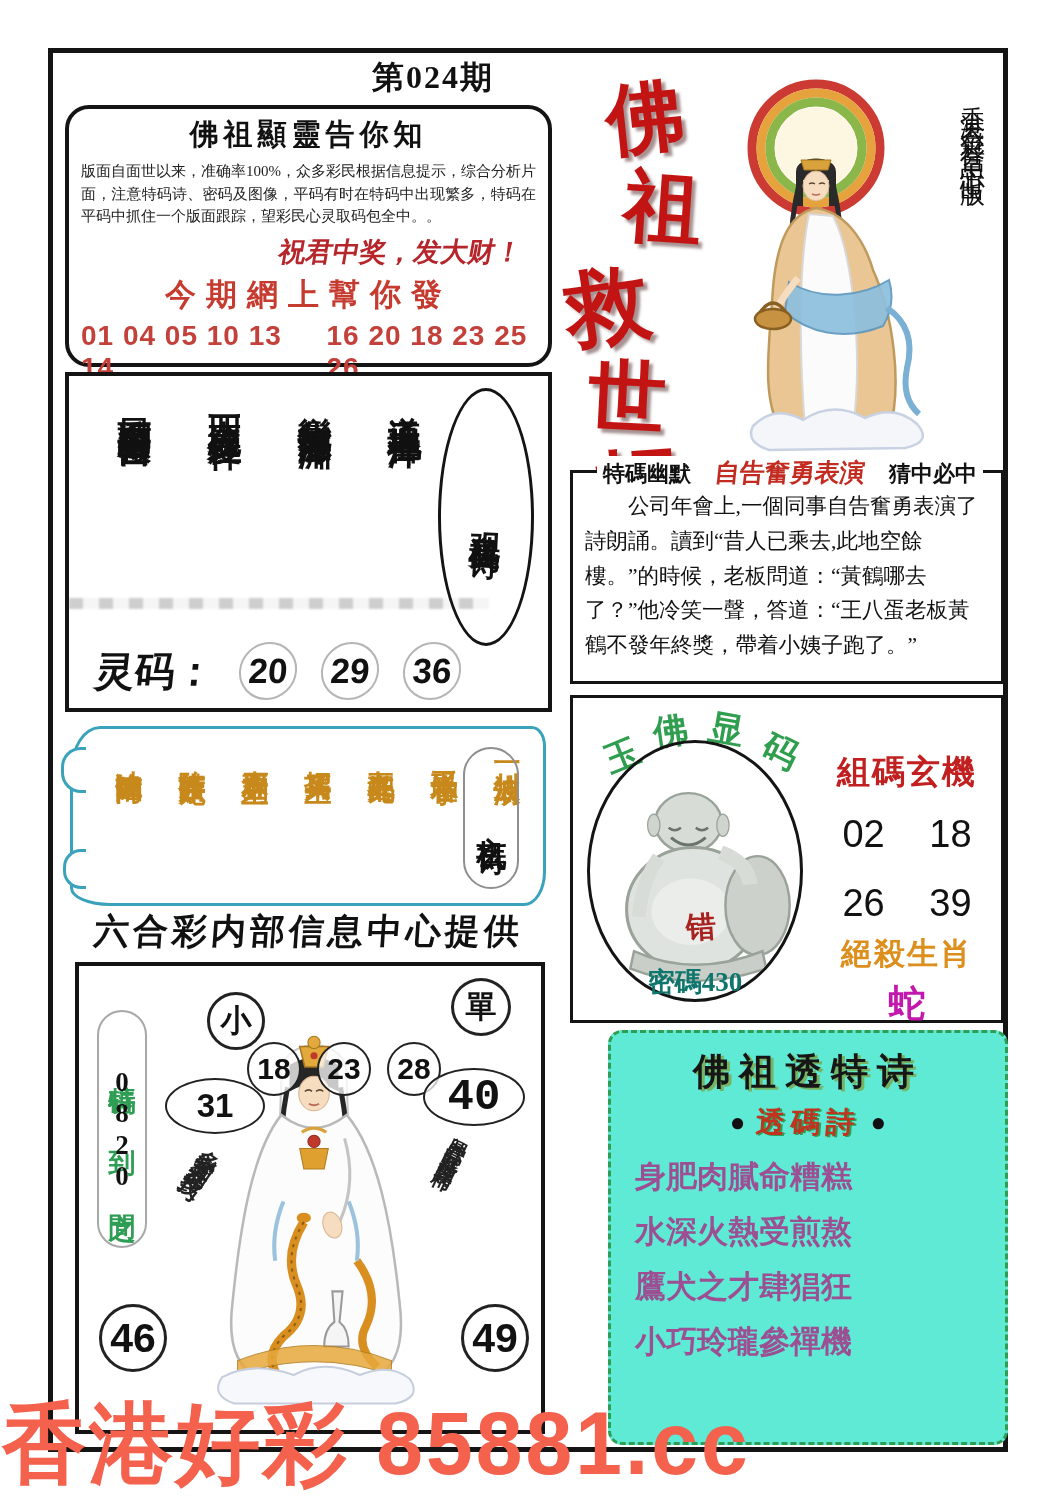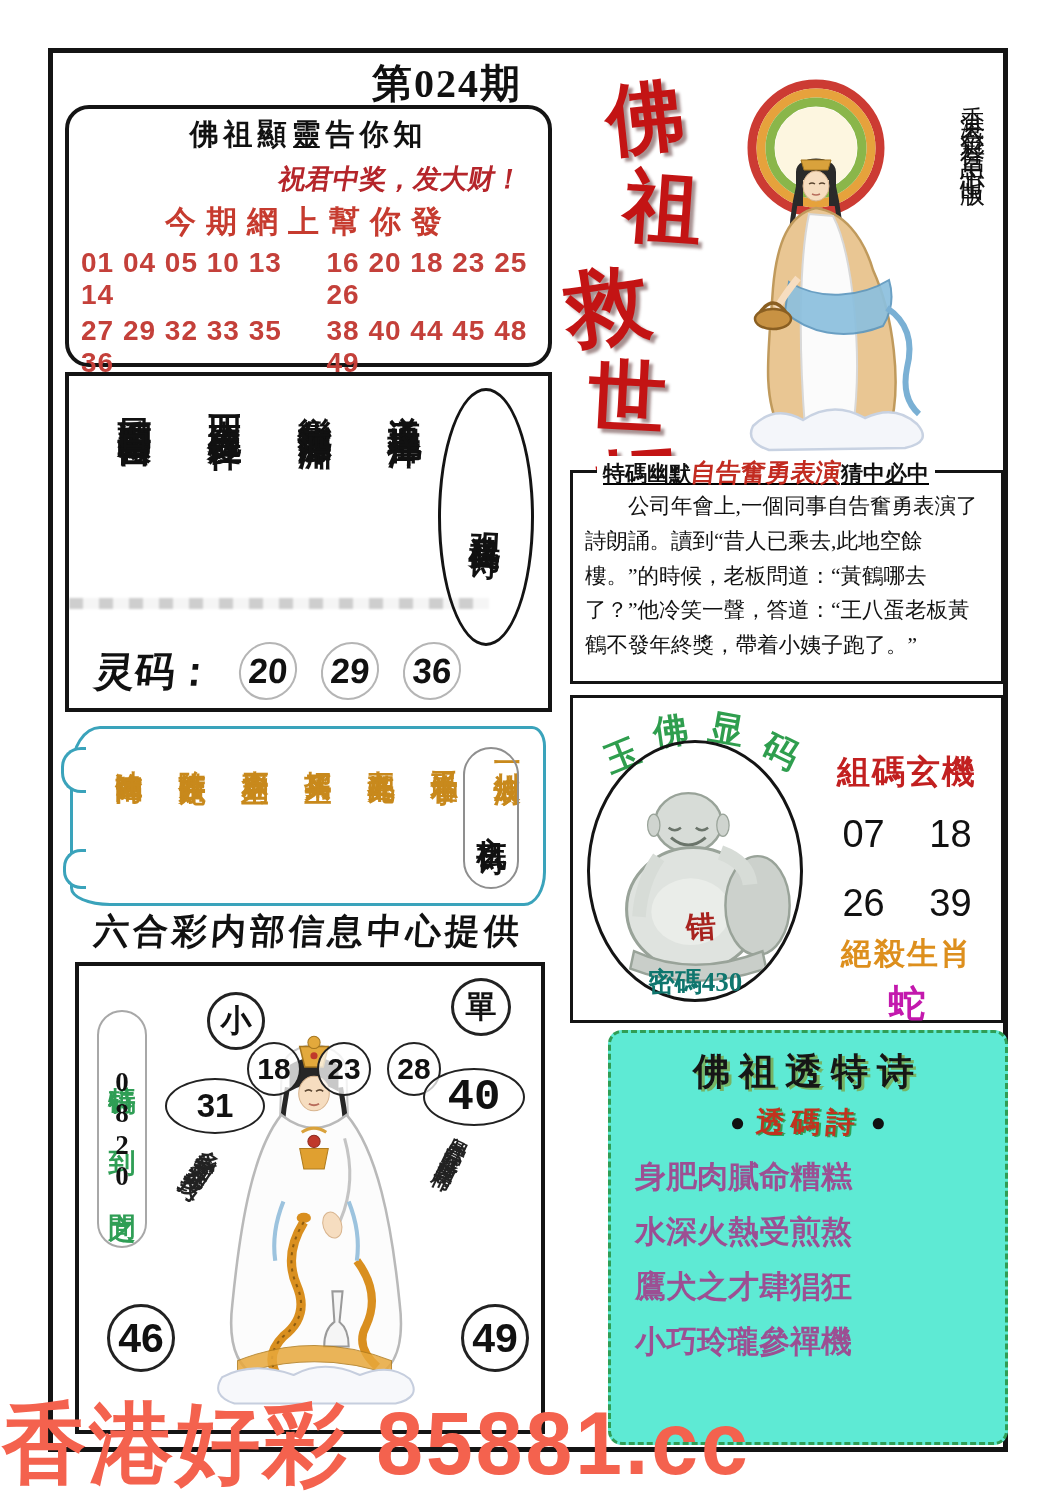--- a/index.html
+++ b/index.html
@@ -2,21 +2,21 @@
 <html><head>
 <meta charset="utf-8">
 <style>
   * { margin:0; padding:0; box-sizing:border-box; }
   body { background:#ffffff; font-family:"Liberation Serif","DejaVu Serif",serif; }
   .page { position:relative; width:1063px; height:1496px; background:#fff; overflow:hidden; }
 
   .outer-frame { position:absolute; left:48px; top:48px; width:960px; height:1404px;
     border:5px solid #141414; background:#fff; }
 
-  .issue-title { position:absolute; left:372px; top:56px; font-size:40px; font-weight:bold;
+  .issue-title { position:absolute; left:372px; top:56px; font-size:32px; font-weight:bold;
     color:#111; letter-spacing:2px; }
 
   
   .announce-box { position:absolute; left:65px; top:105px; width:487px; height:262px;
     border:4px solid #141414; border-radius:24px; background:#fff; padding:6px 12px 0; }
   .announce-title { text-align:center; font-size:29px; font-weight:bold; color:#111; letter-spacing:5px; }
   .announce-body { margin-top:5px; font-size:15px; line-height:1.5; color:#222; text-align:justify; }
   .announce-slogan { margin-top:6px; text-align:right; padding-right:14px; font-size:27px; font-weight:bold;
     color:#b5252a; transform:skewX(-10deg); }
   .announce-headline { margin-top:4px; text-align:center; font-size:31px; font-weight:bold;
@@ -68,21 +68,21 @@
   .seg-green { color:#2f9e55; } .seg-black { color:#111; }
   .pred-circle { position:absolute; border:3px solid #222; border-radius:50%;
     display:flex; align-items:center; justify-content:center; font-weight:bold; color:#111; background:rgba(255,255,255,.75); }
   .c-small { left:128px; top:26px; width:58px; height:58px; font-size:31px; }
   .c-dan   { left:372px; top:12px; width:60px; height:58px; font-size:31px; }
   .c-18 { left:168px; top:76px; width:54px; height:54px; font-size:30px; border-width:2.5px; font-family:"Liberation Sans",sans-serif;}
   .c-23 { left:238px; top:76px; width:54px; height:54px; font-size:30px; border-width:2.5px; font-family:"Liberation Sans",sans-serif;}
   .c-28 { left:308px; top:76px; width:54px; height:54px; font-size:30px; border-width:2.5px; font-family:"Liberation Sans",sans-serif;}
   .o-31 { left:86px;  top:112px; width:100px; height:56px; border-radius:50%; border-width:2.5px; font-size:33px; font-family:"Liberation Sans",sans-serif;}
   .o-40 { left:344px; top:102px; width:102px; height:58px; border-radius:50%; border-width:2.5px; font-size:44px; font-family:Liberation Mono, monospace;}
-  .c-46 { left:28px;  top:338px; width:68px; height:68px; font-size:41px; border-width:3.5px; font-family:"Liberation Sans",sans-serif;}
+  .c-46 { left:20px;  top:338px; width:68px; height:68px; font-size:41px; border-width:3.5px; font-family:"Liberation Sans",sans-serif;}
   .c-49 { left:382px; top:338px; width:68px; height:68px; font-size:41px; border-width:3.5px; font-family:"Liberation Sans",sans-serif;}
   .diag-text { position:absolute; writing-mode:vertical-lr; text-orientation:upright;
     font-size:22px; font-weight:bold; color:#222; letter-spacing:6px; }
   .diag-left  { left:118px; top:168px; transform:rotate(34deg); }
   .diag-right { left:368px; top:158px; transform:rotate(26deg); font-size:20px; }
   .guanyin-seated { position:absolute; left:102px; top:52px; }
 
   
   .masthead-char { position:absolute; font-size:78px; font-weight:bold; color:#c31414;
     text-shadow:4px 4px 3px rgba(60,10,10,.45); font-family:"Liberation Serif",serif; }
@@ -92,21 +92,21 @@
   .mh3 { left:588px; top:346px; transform:rotate(3deg); }
   .mh4 { left:598px; top:432px; transform:rotate(-4deg); font-size:84px; }
   .guanyin-standing { position:absolute; left:700px; top:56px; }
   .publisher-text { position:absolute; left:956px; top:86px; writing-mode:vertical-lr; text-orientation:upright;
     font-size:25px; color:#111; letter-spacing:7px; font-weight:500; }
 
   
   .joke-box { position:absolute; left:570px; top:470px; width:434px; height:214px;
     border:3.5px solid #141414; background:#fff; }
   .joke-header { position:absolute; top:-17px; left:24px; background:#fff; padding:0 6px;
-    white-space:nowrap; display:flex; align-items:baseline; gap:0;text-decoration:underline; }
+    white-space:nowrap; display:flex; align-items:baseline; gap:24px; }
   .joke-tag  { font-size:22px; font-weight:bold; color:#111; }
   .joke-high { font-size:25px; font-weight:bold; color:#c22b20; transform:skewX(-6deg); }
   .joke-body { padding:16px 12px 0 12px; font-size:21.5px; line-height:1.62; color:#111;
     text-indent:2em; font-weight:500; }
 
   
   .buddha-box { position:absolute; left:570px; top:695px; width:434px; height:328px;
     border:3.5px solid #141414; background:#fff; }
   .buddha-oval { position:absolute; left:14px; top:42px; width:216px; height:262px;
     border:3px solid #141414; border-radius:50%; overflow:hidden; }
@@ -147,20 +147,21 @@
 </head>
 <body>
 
 <div class="page">
   <div class="outer-frame"></div>
 
   <div class="issue-title">第024期</div>
 
   <div class="announce-box">
     <div class="announce-title">佛祖顯靈告你知</div>
+    <div class="announce-body">版面自面世以来，准确率100%，众多彩民根据信息提示，综合分析片面，注意特码诗、密码及图像，平码有时在特码中出现繁多，特码在平码中抓住一个版面跟踪，望彩民心灵取码包全中。。</div>
     <div class="announce-slogan">祝君中奖，发大财！</div>
     <div class="announce-headline">今期網上幫你發</div>
     <div class="num-row">
       <span>01 04 05 10 13 14</span>
       <span>16 20 18 23 25 26</span>
     </div>
     <div class="num-row">
       <span>27 29 32 33 35 36</span>
       <span>38 40 44 45 48 49</span>
     </div>
@@ -301,21 +302,21 @@
         <ellipse cx="134" cy="115" rx="26" ry="40" fill="#ccd1cc" stroke="#99a399" stroke-width="2"></ellipse>
         <path d="M104,72 Q126,80 128,98" stroke="#d7dcd7" stroke-width="12" fill="none"></path>
         <path d="M54,76 Q40,96 38,124" stroke="#d7dcd7" stroke-width="11" fill="none"></path>
         <path d="M34,152 Q82,174 138,152 L141,166 Q82,186 31,166 Z" fill="#c9cec9" stroke="#99a399" stroke-width="2"></path>
       </svg>
       <span class="belly-char">错</span>
     </div>
     <div class="password">密碼430</div>
     <div class="group-panel">
       <div class="group-title">組碼玄機</div>
-      <div class="group-nums">07 18</div>
+      <div class="group-nums">02 18</div>
       <div class="group-nums">26 39</div>
       <div class="kill-title">絕殺生肖</div>
       <div class="kill-zodiac">蛇</div>
     </div>
   </div>
 
   <div class="toute-box">
     <div class="toute-title">佛祖透特诗</div>
     <div class="toute-sub">
       <span class="toute-dot">●</span>

